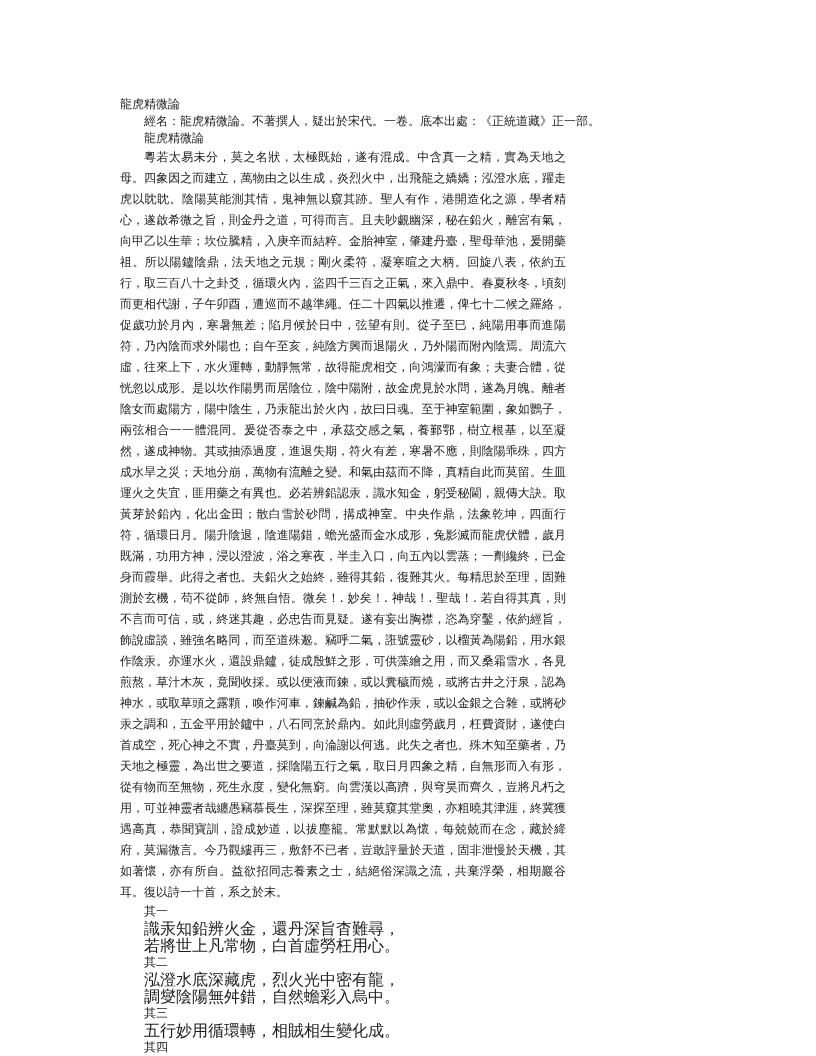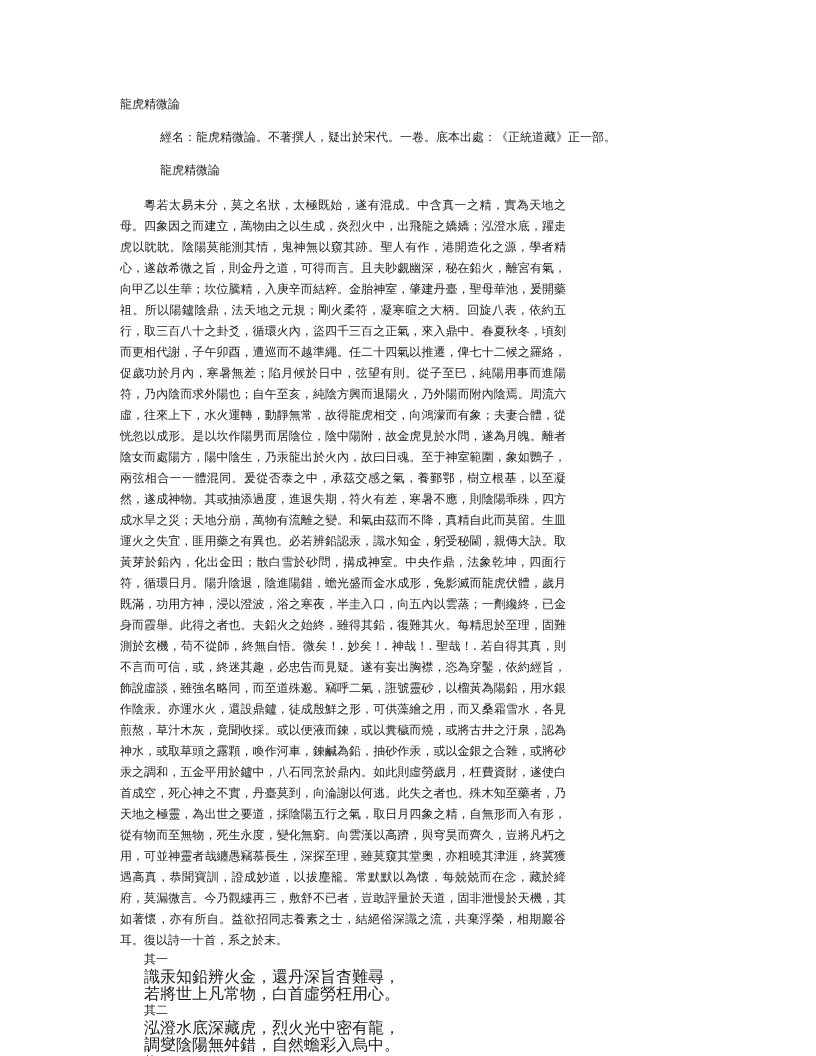--- a/index.html
+++ b/index.html
@@ -46,21 +46,21 @@
     text-align: justify;
     text-justify: inter-character;
     margin: 0;
   }
   
   .sub-line {
     font-size: 12px;
     line-height: 17px;
     text-indent: 24px;
     white-space: nowrap;
-    margin: 16px;
+    margin: 0;
   }
   .poem-title {
     font-size: 12px;
     line-height: 17px;
     text-indent: 24px;
     white-space: nowrap;
     margin: 0;
   }
   .poem-line {
     font-size: 16px;
@@ -95,20 +95,21 @@
     </div>
 
     <div class="block">
       <div class="poem-title">其二</div>
       <div class="poem-line">泓澄水底深藏虎，烈火光中密有龍，</div>
       <div class="poem-line">調燮陰陽無舛錯，自然蟾彩入烏中。</div>
     </div>
 
     <div class="block">
       <div class="poem-title">其三</div>
+      <div class="poem-line">五行妙用循環轉，相賊相生變化成。</div>
     </div>
 
     <div class="block">
       <div class="poem-title">其四</div>
       <div class="poem-line">震龍張鬣欲騰方，兌虎神威又捉將，</div>
       <div class="poem-line">二氣混成歸一體，可知金鼎道非常。</div>
     </div>
 
   </div>
 </div>

